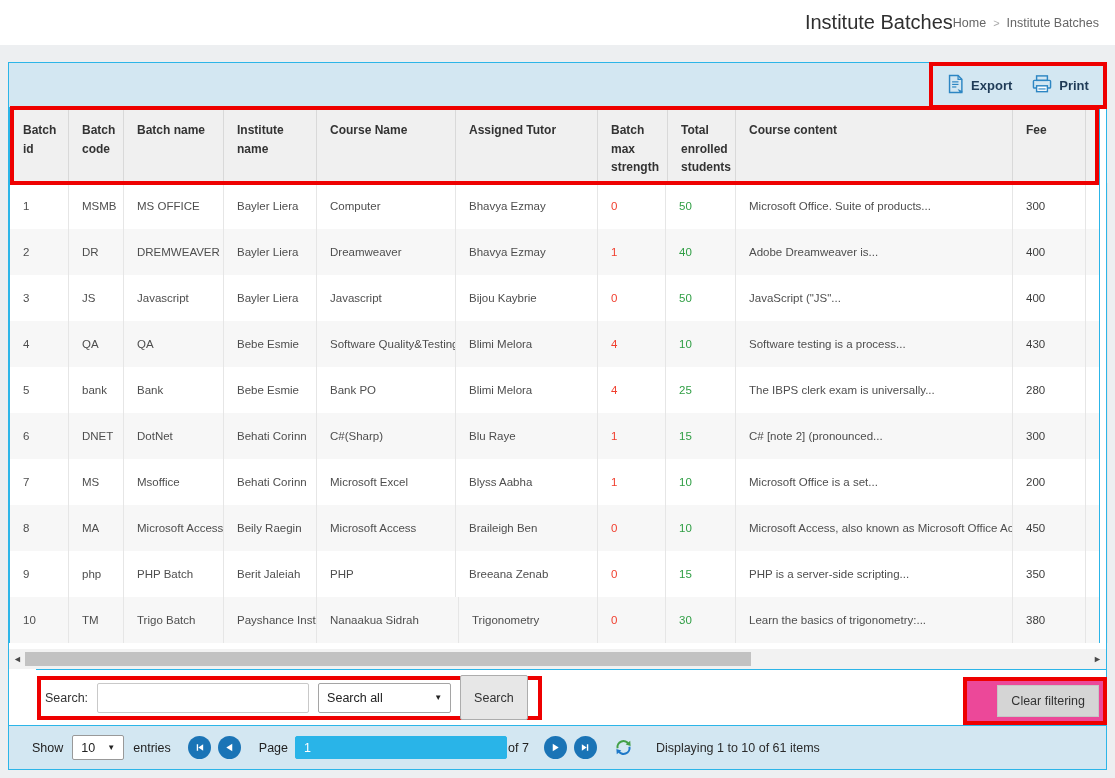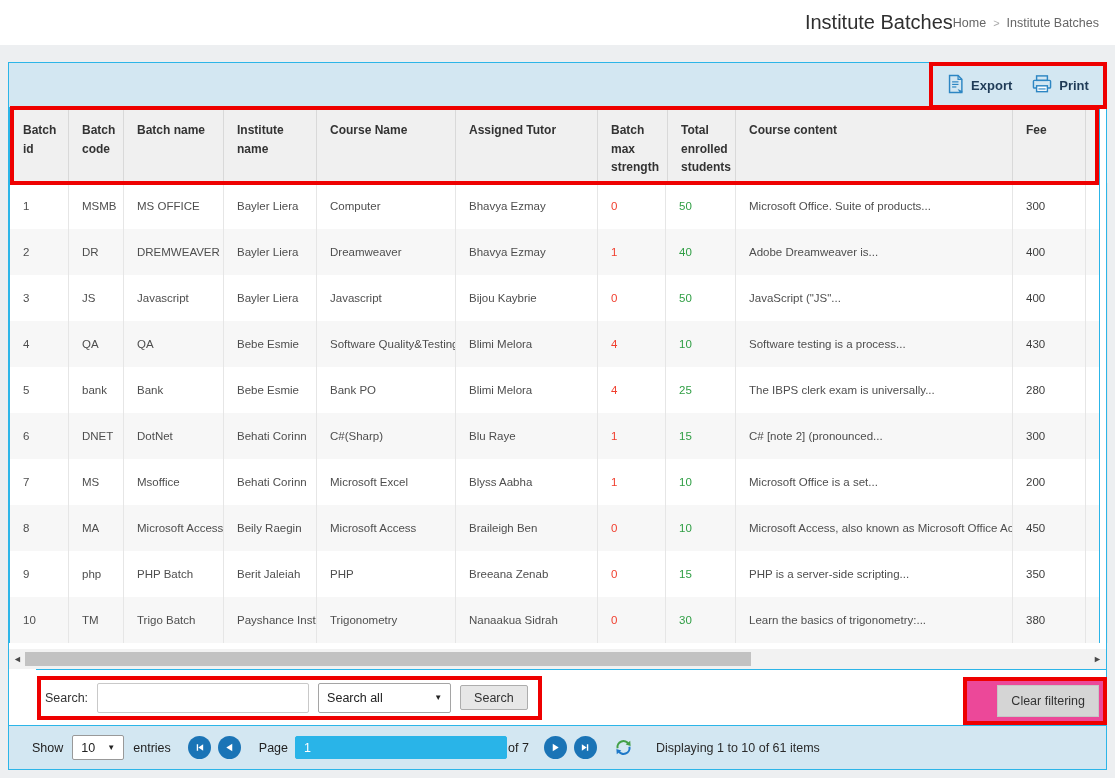--- a/index.html
+++ b/index.html
@@ -51,21 +51,21 @@
   .hscroll .arr.l { left:4px; } .hscroll .arr.r { right:4px; }
 
   
   .search-row { height:56px; background:#fff; border-top:1px solid #2cb5e8; display:flex; align-items:center; position:relative;margin-left:27px; }
   .search-ann { margin-left:1px; height:44px; display:flex; align-items:center; gap:9px; padding:0 10px 0 4px; }
   .search-label { font-size:12.5px; color:#333; }
   .search-input { width:212px; height:30px; border:1px solid #c9c9c9; border-radius:2px; font-size:12.5px; padding:0 8px; color:#333; outline:none; }
   .selectbox { height:30px; border:1px solid #a5a5a5; border-radius:2px; background:#fff; display:flex; align-items:center; justify-content:space-between; padding:0 8px; font-size:12.5px; color:#222; cursor:pointer; }
   .filter-select { width:133px; }
   .caret { font-size:8px; color:#222; margin-left:6px; }
-  .search-btn { height:25px; padding:0 13px; background:#e7e7e7; border:1px solid #adadad; border-radius:2px; font-size:12.5px; color:#333; cursor:pointer; font-family:"Liberation Sans", sans-serif; }
+  .search-btn { height:45px; padding:0 13px; background:#e7e7e7; border:1px solid #adadad; border-radius:2px; font-size:12.5px; color:#333; cursor:pointer; font-family:"Liberation Sans", sans-serif; }
   .clear-ann { position:absolute; right:-1px; top:7px; padding:4px 4px 4px 30px; background:#ec4899; }
   .clear-btn { background:#d5d5d5; border:1px solid #c6c6c6; padding:8px 13px; font-size:12.5px; color:#333; cursor:pointer; font-family:"Liberation Sans", sans-serif; }
 
   
   .footer { height:44px; background:#d3e7f2; border-top:1px solid #2cb5e8; display:flex; align-items:center; padding-left:23px; font-size:12.5px; color:#222; }
   .size-select { width:52px; height:25px; margin:0 9px; border:1px solid #999; }
   .nav-btn { width:23px; height:23px; border-radius:50%; background:#1a74b6; border:none; display:flex; align-items:center; justify-content:center; padding:0; cursor:pointer; }
   .nav-btn svg { display:block; }
   .nav-group1 { display:flex; gap:7px; margin-left:17px; }
   .page-label { margin-left:18px; }
@@ -261,22 +261,22 @@
     <div class="td c-content">PHP is a server-side scripting...</div>
     <div class="td c-fee">350</div>
     <div class="td c-filler"></div>
   </div>
 
   <div class="tr">
     <div class="td c-id">10</div>
     <div class="td c-code">TM</div>
     <div class="td c-name">Trigo Batch</div>
     <div class="td c-inst">Payshance Inst</div>
+    <div class="td c-tutor">Nanaakua Sidrah</div>
     <div class="td c-course">Trigonometry</div>
-    <div class="td c-tutor">Nanaakua Sidrah</div>
     <div class="td c-enrolled">0</div>
     <div class="td c-max">30</div>
     <div class="td c-content">Learn the basics of trigonometry:...</div>
     <div class="td c-fee">380</div>
     <div class="td c-filler"></div>
   </div>
 </div>
       </div>
 
       <div class="gap"></div>

